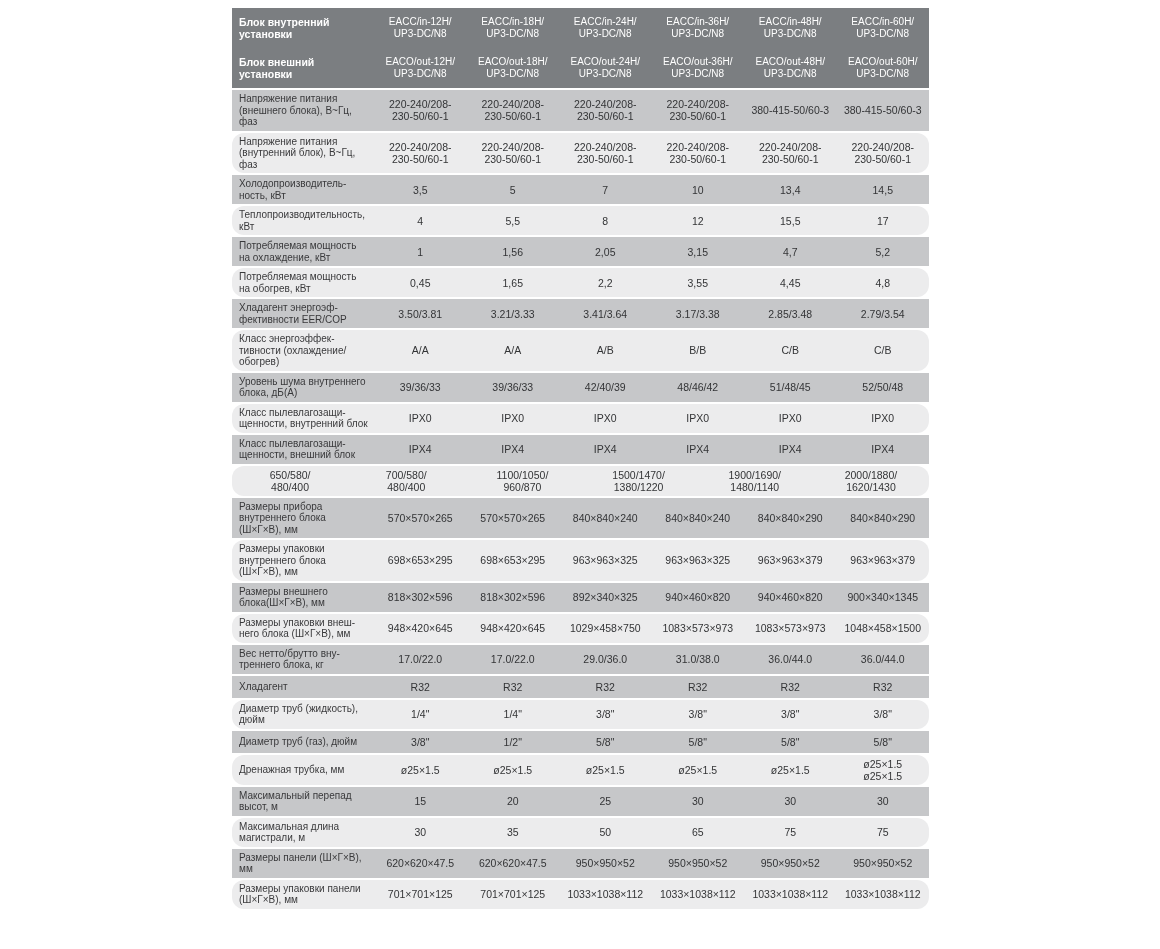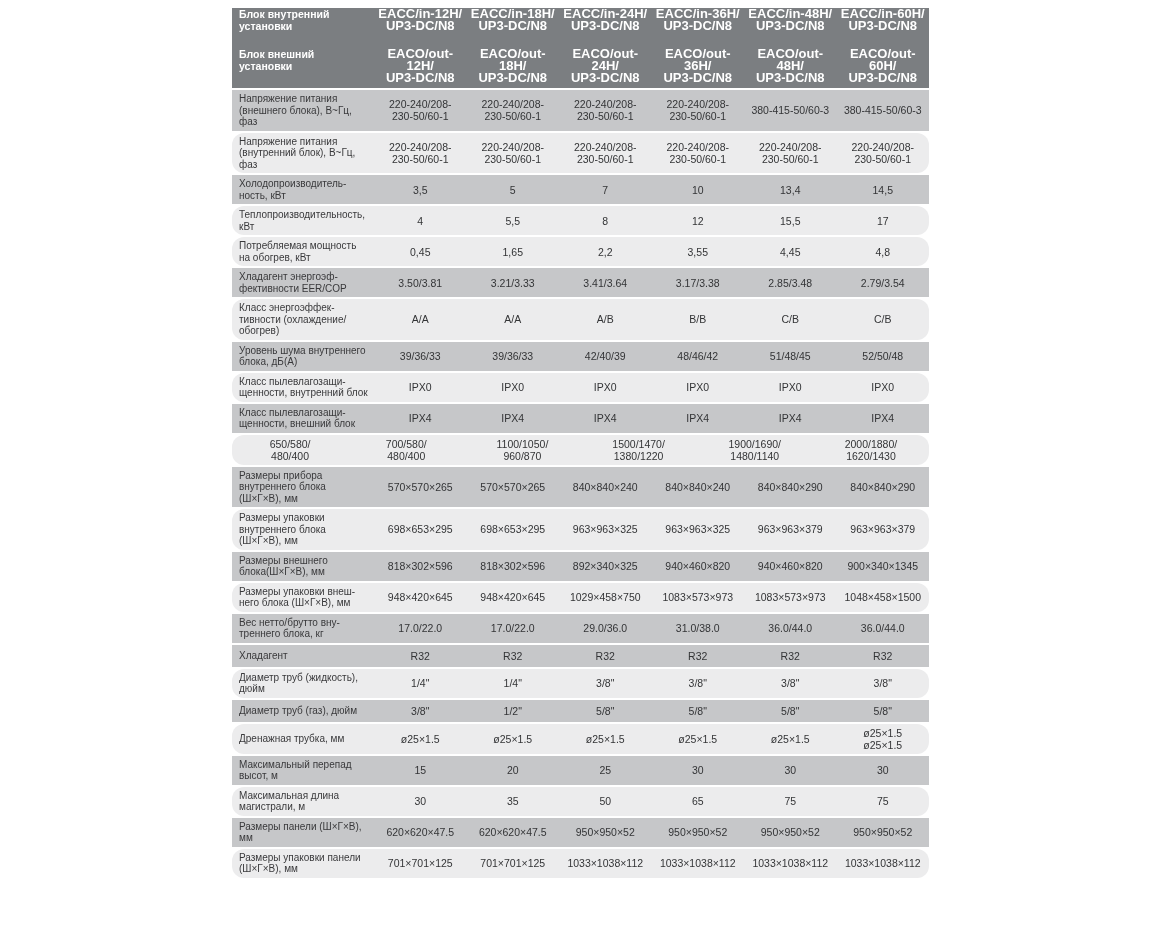--- a/index.html
+++ b/index.html
@@ -17,41 +17,42 @@
     width: 697px;
   }
   .thead {
     background: #7b7e81;
     color: #ffffff;
     margin-bottom: 2px;
   }
   .hrow {
     display: flex;
     height: 40px;
+    align-items: center;
   }
   .cell.label {
     width: 142px;
     padding-left: 7px;
     padding-right: 6px;
     flex: none;
   }
   .cell.val {
     flex: 1 1 0;
     text-align: center;
     white-space: pre-line;
     padding: 0 2px;
   }
   .thead .label {
     font-weight: bold;
     font-size: 10.5px;
     line-height: 12px;
   }
   .thead .val {
-    font-weight: bold;
-    font-size: 13px;
+    font-weight: normal;
+    font-size: 10px;
     line-height: 12px;
   }
   .row {
     display: flex;
     align-items: center;
     margin-bottom: 2px;
     min-height: 22px;
     padding: 3px 0;
   }
   .row.gray  { background: #c6c7c9; align-items: center; }
@@ -142,20 +143,29 @@
     <div class="cell val">14,5</div>
   </div>
       <div class="row light">
     <div class="cell label">Теплопроизводитель­ность, кВт</div>
     <div class="cell val">4</div>
     <div class="cell val">5,5</div>
     <div class="cell val">8</div>
     <div class="cell val">12</div>
     <div class="cell val">15,5</div>
     <div class="cell val">17</div>
+  </div>
+      <div class="row gray">
+    <div class="cell label">Потребляемая мощ­ность на охлаждение, кВт</div>
+    <div class="cell val">1</div>
+    <div class="cell val">1,56</div>
+    <div class="cell val">2,05</div>
+    <div class="cell val">3,15</div>
+    <div class="cell val">4,7</div>
+    <div class="cell val">5,2</div>
   </div>
       <div class="row light">
     <div class="cell label">Потребляемая мощ­ность на обогрев, кВт</div>
     <div class="cell val">0,45</div>
     <div class="cell val">1,65</div>
     <div class="cell val">2,2</div>
     <div class="cell val">3,55</div>
     <div class="cell val">4,45</div>
     <div class="cell val">4,8</div>
   </div>

